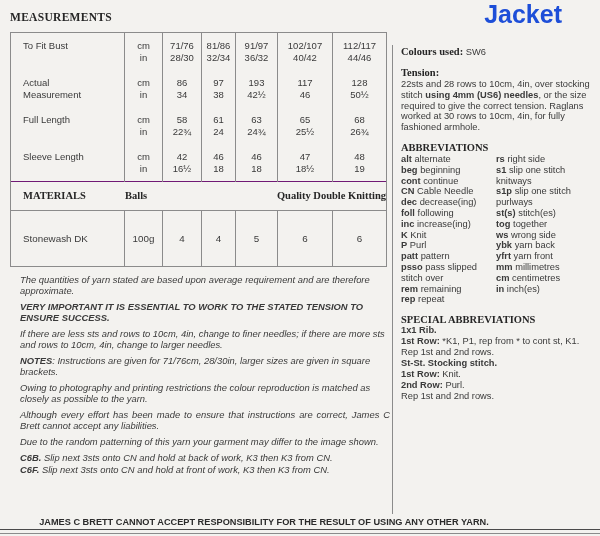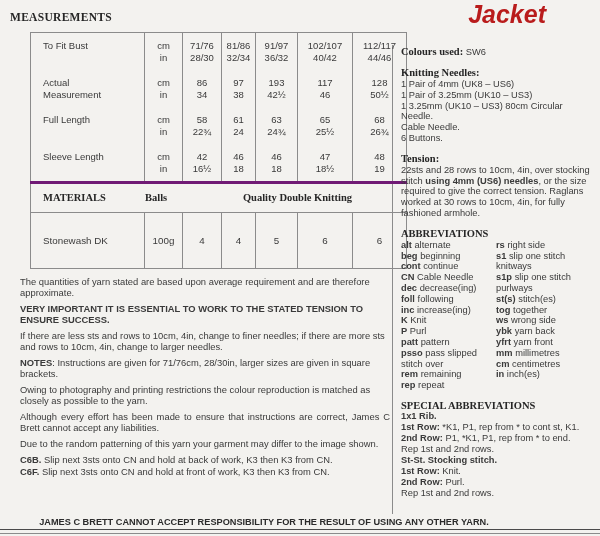--- a/index.html
+++ b/index.html
@@ -2,44 +2,44 @@
 <html><head>
 <meta charset="utf-8">
 <style>
   html,body { margin:0; padding:0; background:#d8d6d2; }
   .page {
     position:relative; width:600px; height:536px; margin:0 auto;
     background:#f3f2ef; color:#3a3a3a; overflow:hidden;
     font-family:"Liberation Sans", sans-serif;
   }
   .title {
-    position:absolute; top:0px; right:54px;
-    font-size:25px; font-weight:bold; color:#b91c1c;font-style:italic;
+    position:absolute; top:0px; right:38px;
+    font-size:25px; font-weight:bold; color:#1d4ed8;
   }
   .divider { position:absolute; left:392px; top:45px; height:469px; width:1px; background:#8b8b8b; }
 
   
   .left { position:absolute; left:10px; top:11px; width:382px; }
   .m-heading {
     font-family:"Liberation Serif", serif; font-weight:bold;
     font-size:11.5px; color:#262626; letter-spacing:.3px; margin:0 0 9px 0;
   }
-  table { border-collapse:collapse; margin-left:20px; table-layout:fixed; width:376px; }
+  table { border-collapse:collapse; margin-left:0; table-layout:fixed; width:376px; }
   table { border:1px solid #8b8b8b; }
   td { font-size:9.5px; line-height:11.5px; vertical-align:top; padding:0; }
   .mrow td { border-left:1px solid #8b8b8b; border-right:1px solid #8b8b8b; padding-top:7px; height:30px; }
   .lbl { text-align:left; padding-left:12px !important; padding-right:18px; }
   .c { text-align:center; }
-  .mat-cell { border-top:3px solid #701a75; border-bottom:1px solid #8b8b8b; height:28px; vertical-align:middle; }
+  .mat-cell { border-top:1px solid #701a75; border-bottom:1px solid #8b8b8b; height:28px; vertical-align:middle; }
   .mat-flex { display:flex; align-items:center; font-family:"Liberation Serif", serif; font-weight:bold; font-size:10.5px; color:#262626; }
   .mat-flex .m1 { width:102px; padding-left:12px; }
   .mat-flex .m2 { width:44px; }
-  .mat-flex .m3 { flex:1; text-align:center; }
+  .mat-flex .m3 { flex:1; text-align:right; }
   .yrow td { border-left:1px solid #8b8b8b; border-right:1px solid #8b8b8b; height:55px; vertical-align:middle; font-weight:normal; font-size:9.8px; }
-  .paras { margin:7px 0 0 10px; width:370px; }
+  .paras { margin:7px 0 0 10px; width:370px;font-style:italic; }
   .paras p { margin:0 0 5px 0; font-size:9.4px; line-height:11px; }
   .paras p.just { text-align:justify; }
   .paras p.tight { margin-bottom:1px; }
   .paras p.gapt { margin-top:5px; }
 
   
   .right { position:absolute; left:401px; top:46px; width:195px; font-size:9.3px; line-height:10.8px; }
   .rh {
     font-family:"Liberation Serif", serif; font-weight:bold;
     font-size:10.5px; color:#262626; line-height:12px;
@@ -222,28 +222,20 @@
       <p class="tight"><b>C6F.</b><span> Slip next 3sts onto CN and hold at front of work, K3 then K3 from CN.</span></p>
     </div>
   </div>
 
   <div class="right">
     <div class="blk">
       <span class="rh">Colours used:</span>
       <span>SW6</span>
     </div>
 
-    <div class="blk needles">
-      <div class="rh">Knitting Needles:</div>
-      <div>1 Pair of 4mm (UK8 – US6)</div>
-      <div>1 Pair of 3.25mm (UK10 – US3)</div>
-      <div>1 3.25mm (UK10 – US3) 80cm Circular Needle.</div>
-      <div>Cable Needle.</div>
-      <div>6 Buttons.</div>
-    </div>
 
     <div class="blk">
       <div class="rh">Tension:</div>
       <div><span>22sts and 28 rows to 10cm, 4in, over stocking stitch </span><b>using 4mm (US6) needles</b><span>, or the size required to give the correct tension. Raglans worked at 30 rows to 10cm, 4in, for fully fashioned armhole.</span></div>
     </div>
 
     <div class="blk">
       <div class="rh">ABBREVIATIONS</div>
       <div class="abbr-cols">
         <div class="abbr-col1">
@@ -274,21 +266,20 @@
           <div><b>cm</b> <span>centimetres</span></div>
           <div><b>in</b> <span>inch(es)</span></div>
         </div>
       </div>
     </div>
 
     <div class="special">
       <div class="rh">SPECIAL ABBREVIATIONS</div>
       <div><b>1x1 Rib.</b><span></span></div>
       <div><b>1st Row:</b><span> *K1, P1, rep from * to cont st, K1.</span></div>
-      <div><b>2nd Row:</b><span> P1, *K1, P1, rep from * to end.</span></div>
       <div><b></b><span>Rep 1st and 2nd rows.</span></div>
       <div><b>St-St. Stocking stitch.</b><span></span></div>
       <div><b>1st Row:</b><span> Knit.</span></div>
       <div><b>2nd Row:</b><span> Purl.</span></div>
       <div><b></b><span>Rep 1st and 2nd rows.</span></div>
     </div>
   </div>
 
   <div class="footer">JAMES C BRETT CANNOT ACCEPT RESPONSIBILITY FOR THE RESULT OF USING ANY OTHER YARN.</div>
   <div class="rule1"></div>

